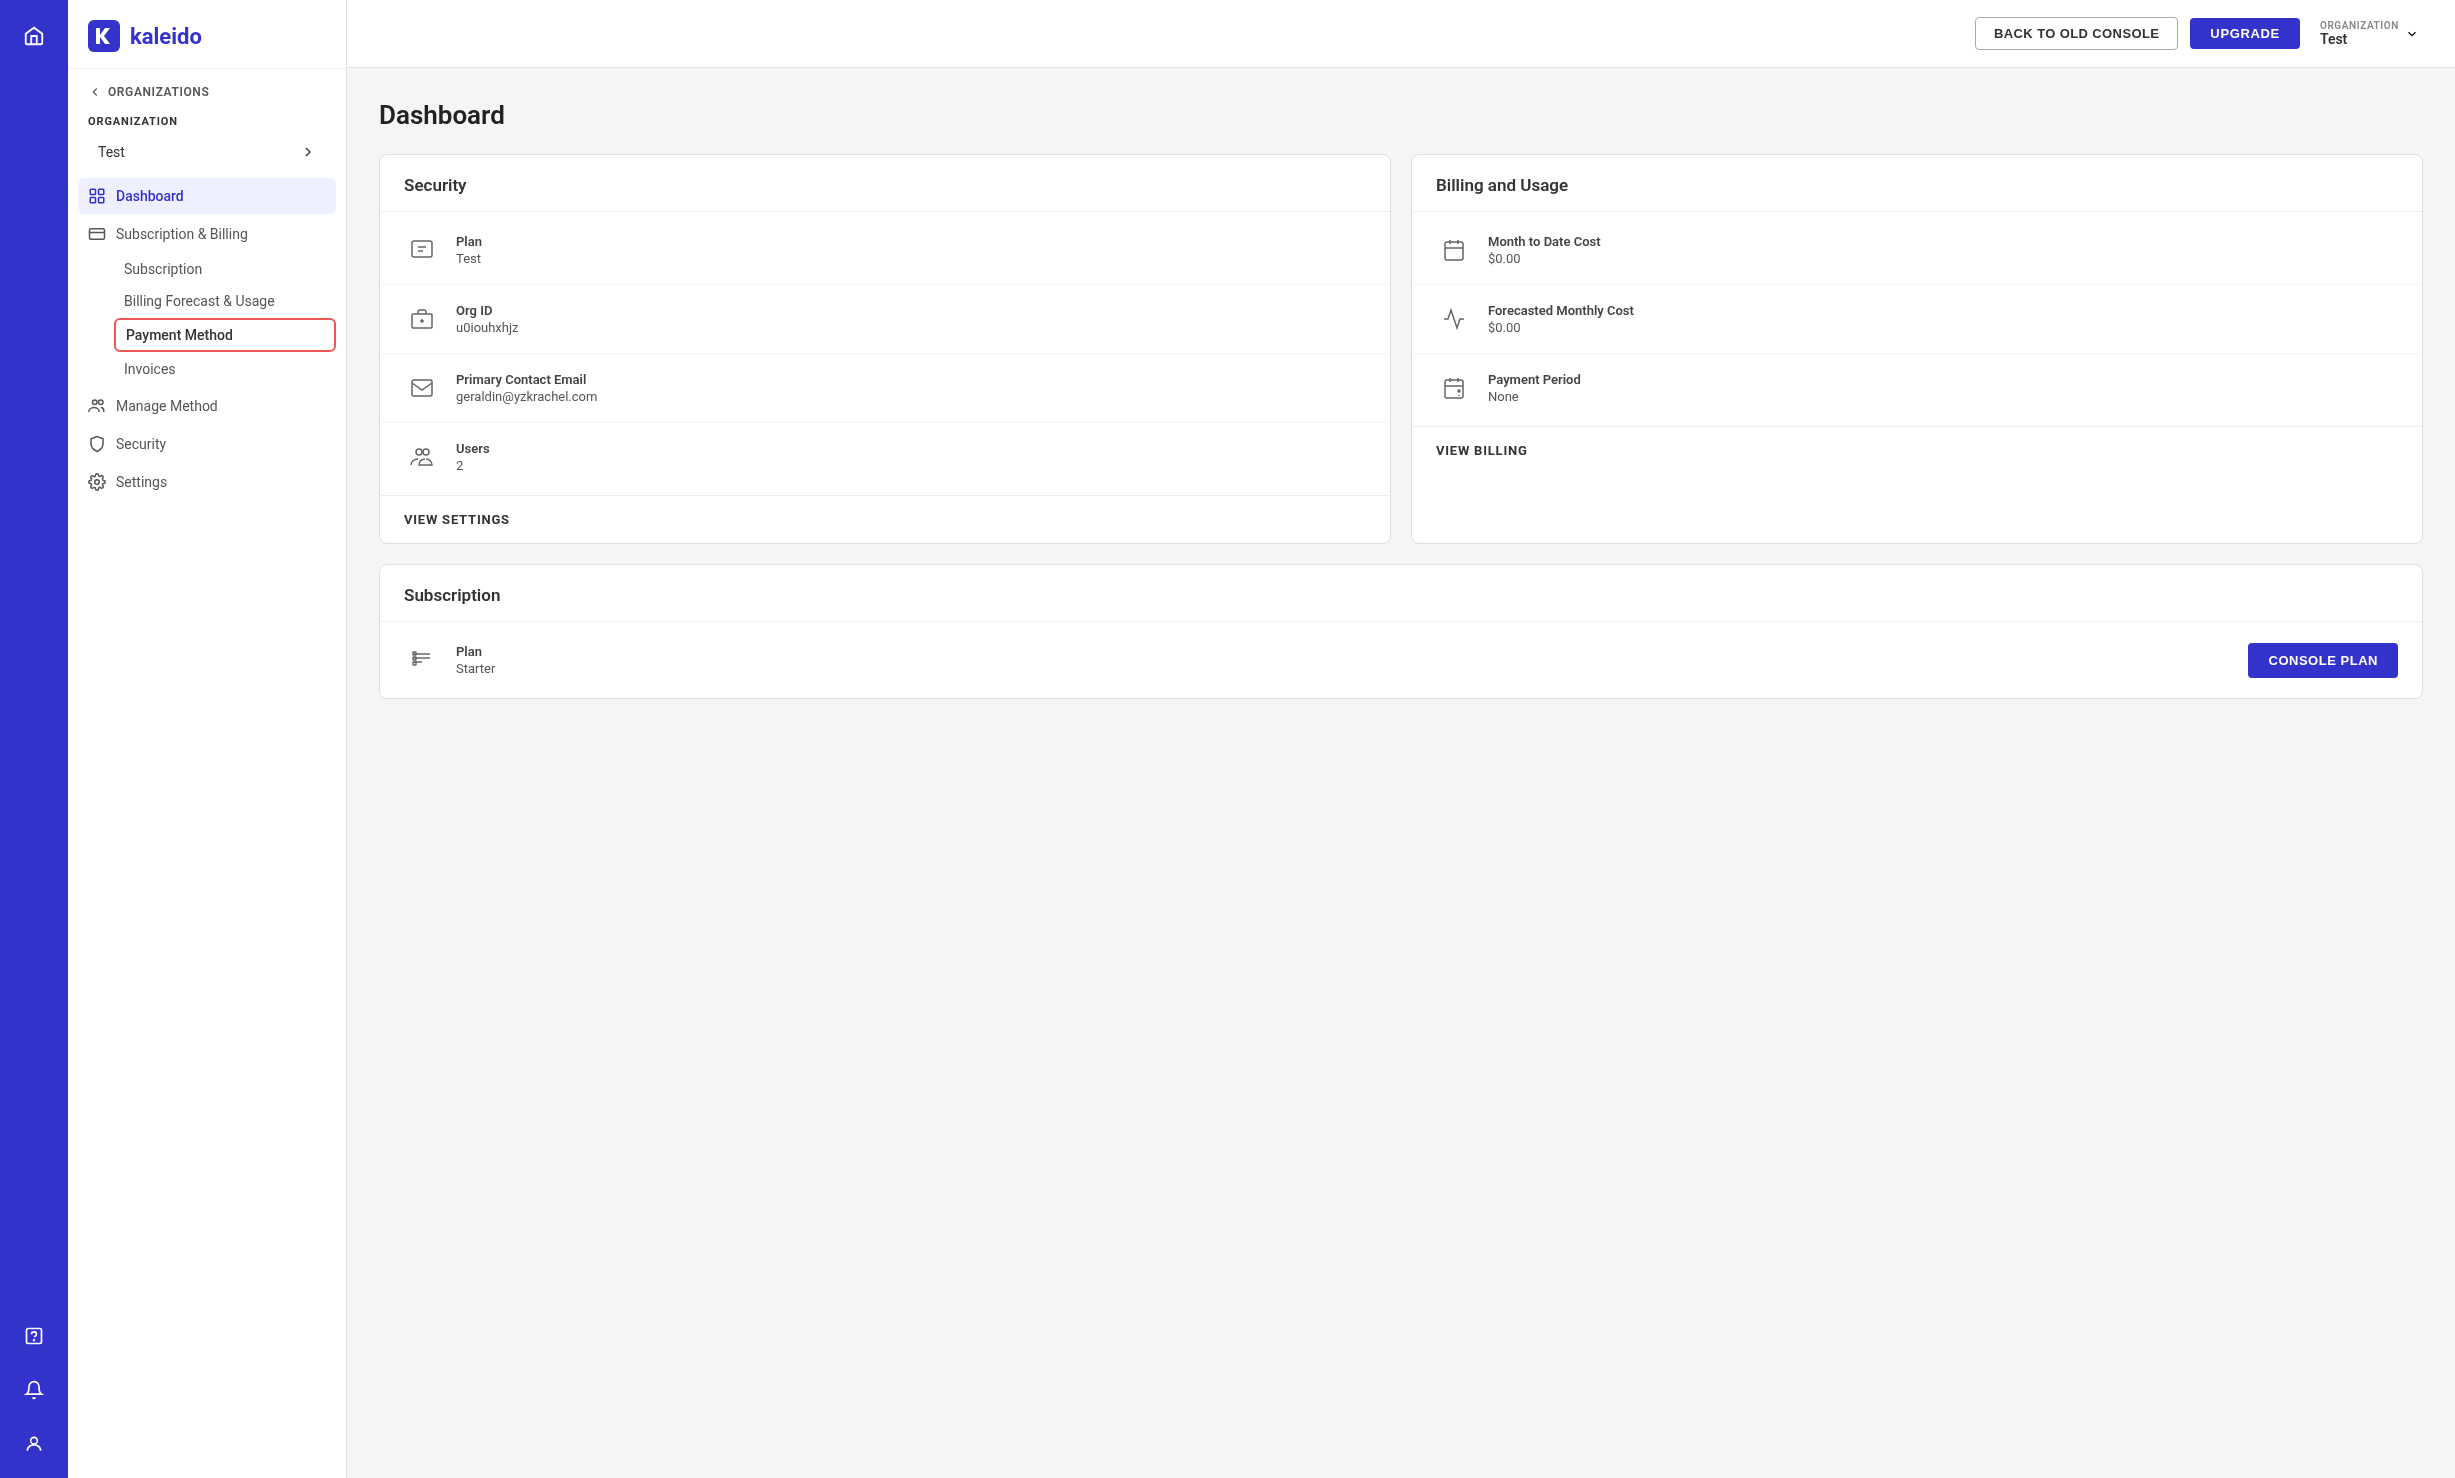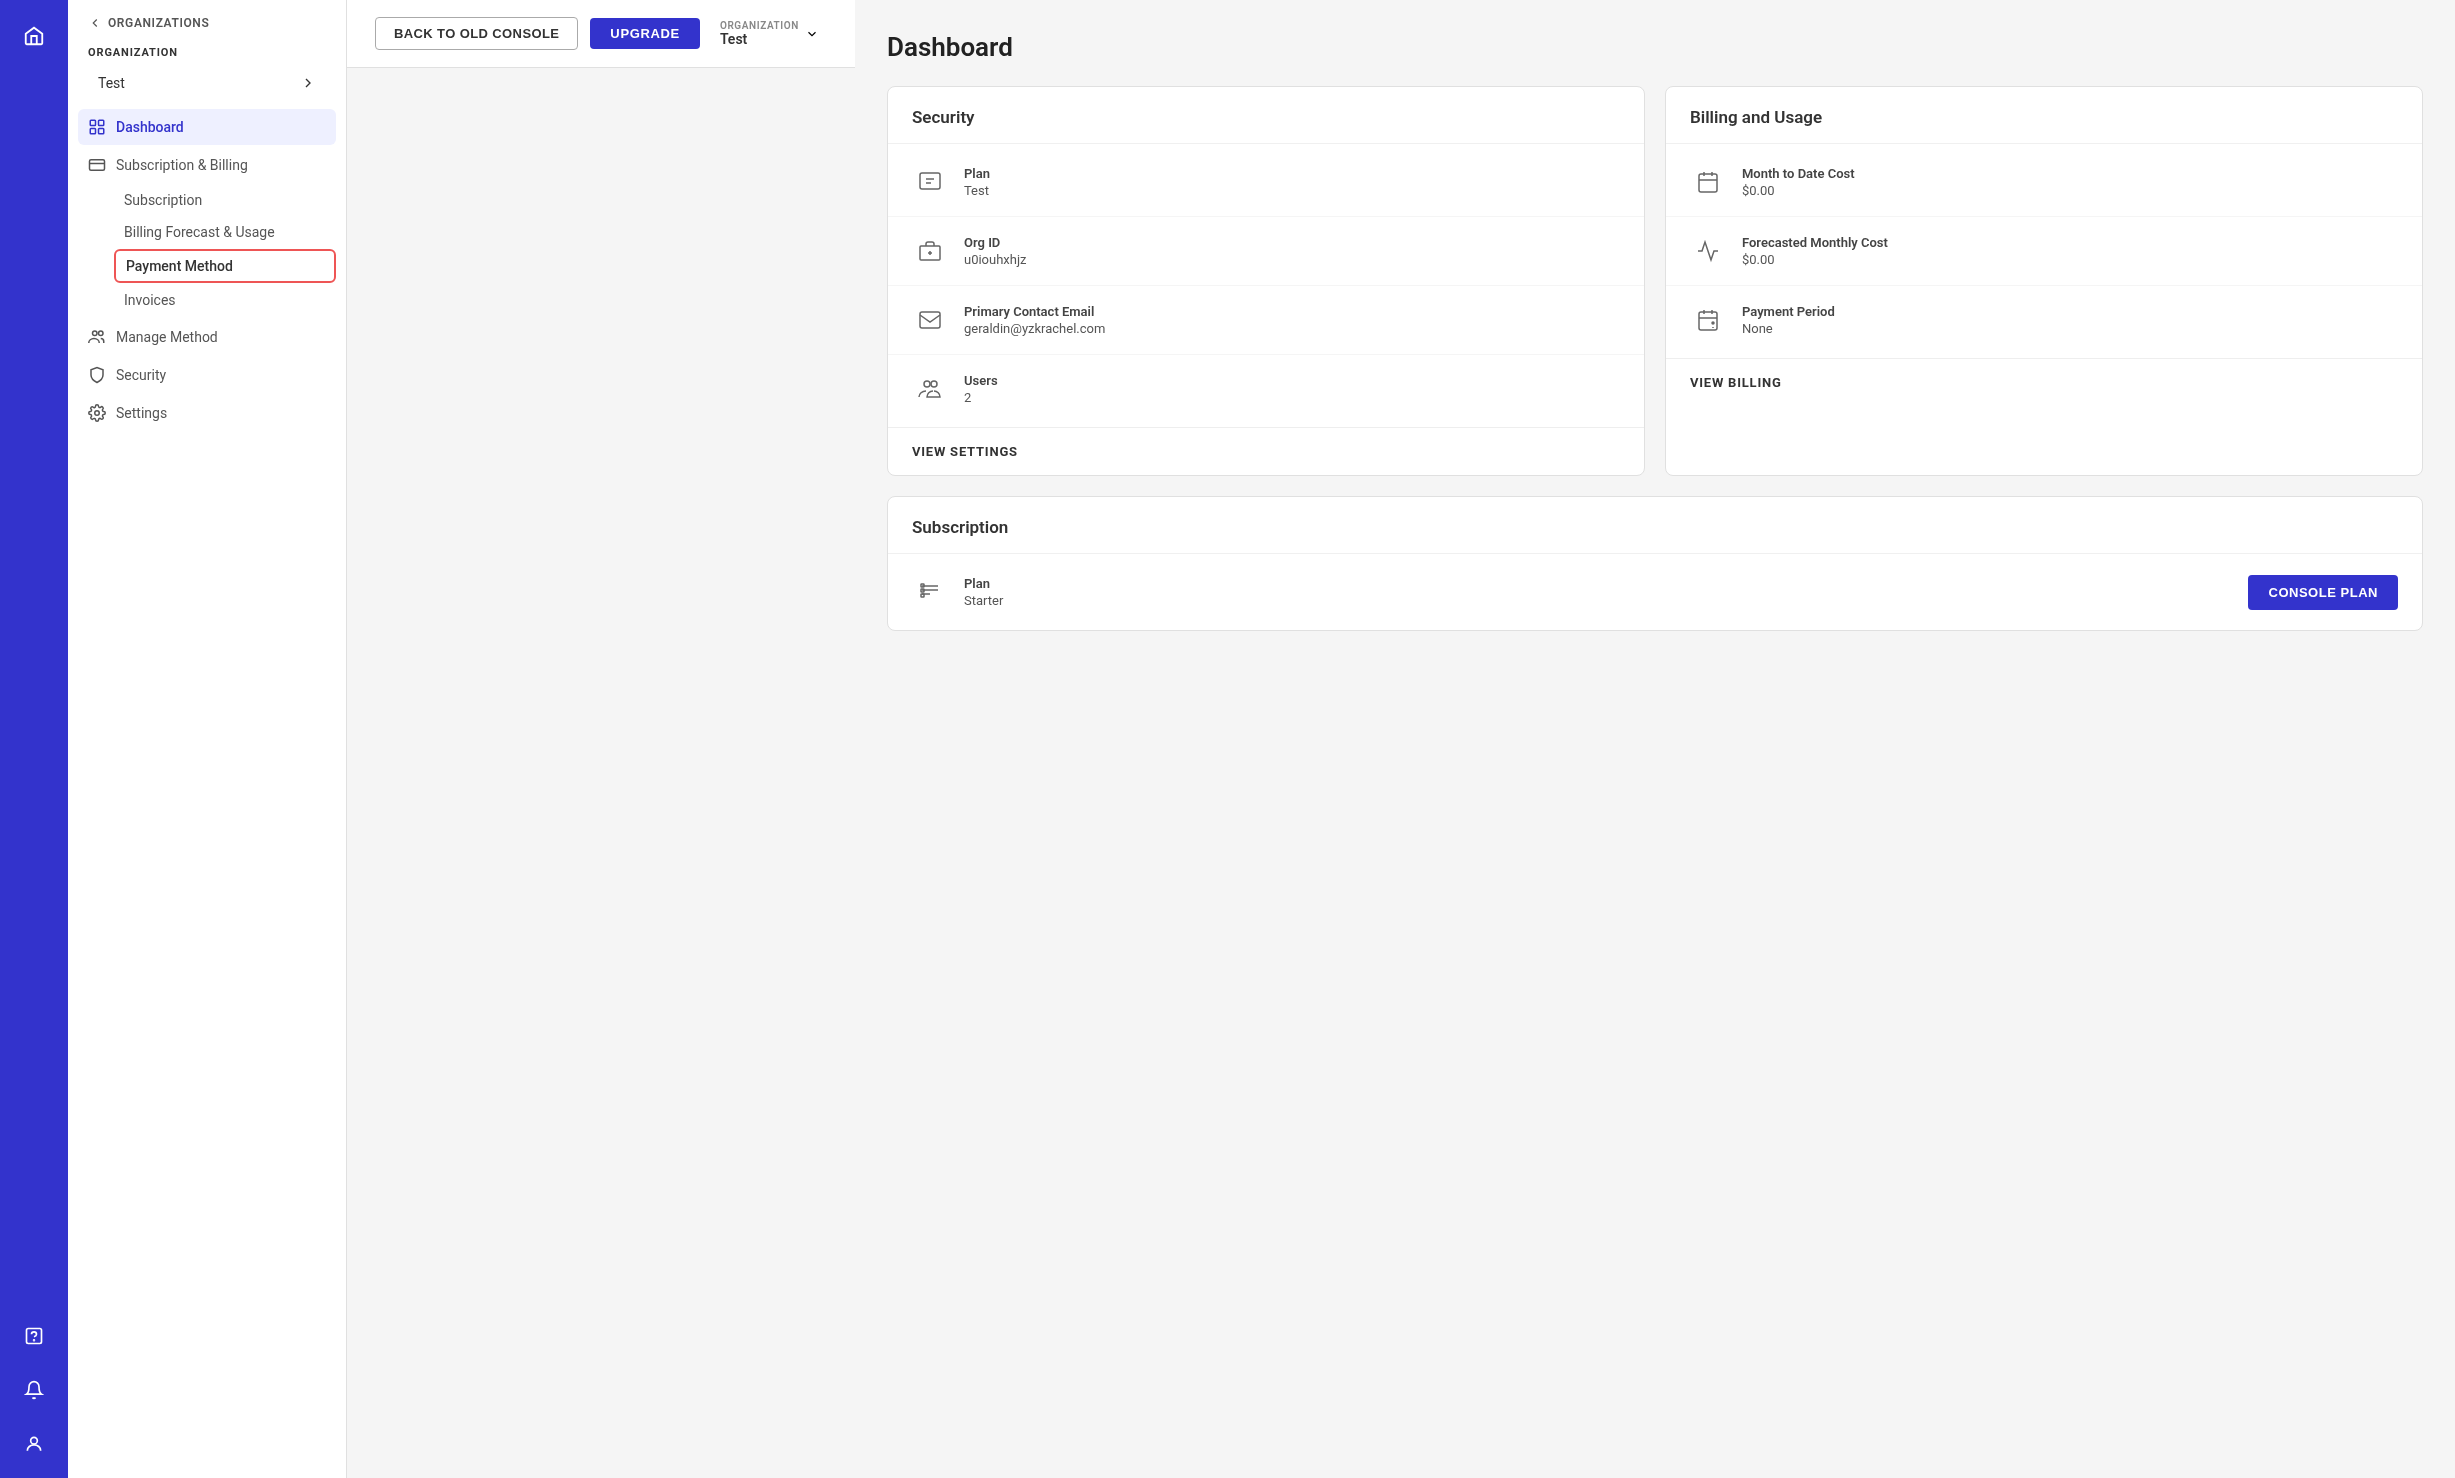--- a/index.html
+++ b/index.html
@@ -89,20 +89,21 @@
       cursor: pointer; border-radius: 6px;
     }
     .nav-sub-item.active-sub {
       border: 2px solid #e55; border-radius: 6px; color: #333; font-weight: 500;
     }
 
     
     .main-content {
       flex: 1;
       display: flex;
+      flex-direction: column;
       overflow: hidden;
     }
     .top-bar {
       height: 68px;
       background: white;
       border-bottom: 1px solid #e0e0e0;
       display: flex;
       align-items: center;
       justify-content: flex-end;
       padding: 0 28px;
@@ -246,20 +247,27 @@
     <div class="icon-btn">
       <svg viewBox="0 0 24 24" fill="none" stroke="currentColor" stroke-width="2" width="20" height="20">
         <circle cx="12" cy="8" r="4"></circle>
         <path d="M4 20c0-4 3.6-7 8-7s8 3 8 7"></path>
       </svg>
     </div>
   </div>
 </div>
 
 <div class="sidebar">
+  <div class="sidebar-logo">
+    <svg class="logo-icon" viewBox="0 0 32 32" fill="none">
+      <rect width="32" height="32" rx="6" fill="#3333cc"></rect>
+      <path d="M8 8h4v7l5-7h5l-6 8 6 8h-5l-5-7v7H8V8z" fill="white"></path>
+    </svg>
+    <span class="logo-text">kaleido</span>
+  </div>
 
   <div class="sidebar-section">
     <div class="back-link">
       <svg viewBox="0 0 24 24" fill="none" stroke="currentColor" stroke-width="2">
           <path d="M15 18l-6-6 6-6"></path>
         </svg>
       <span>ORGANIZATIONS</span>
     </div>
 
     <div class="section-label">ORGANIZATION</div>

